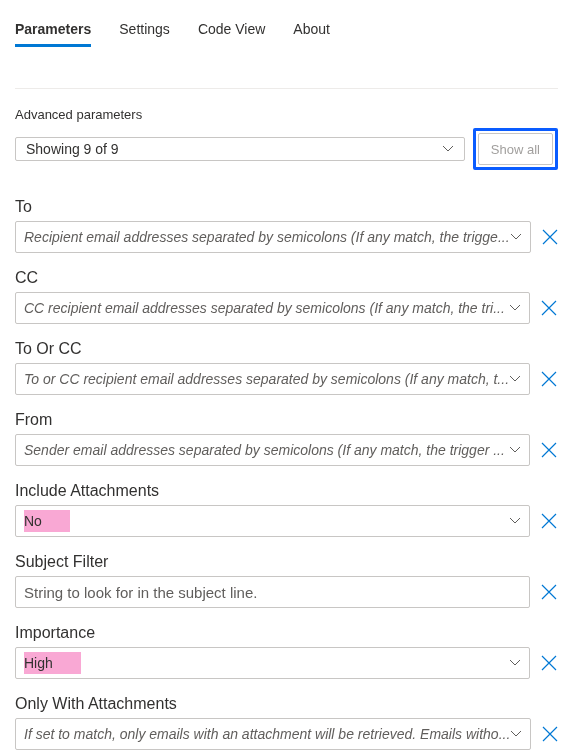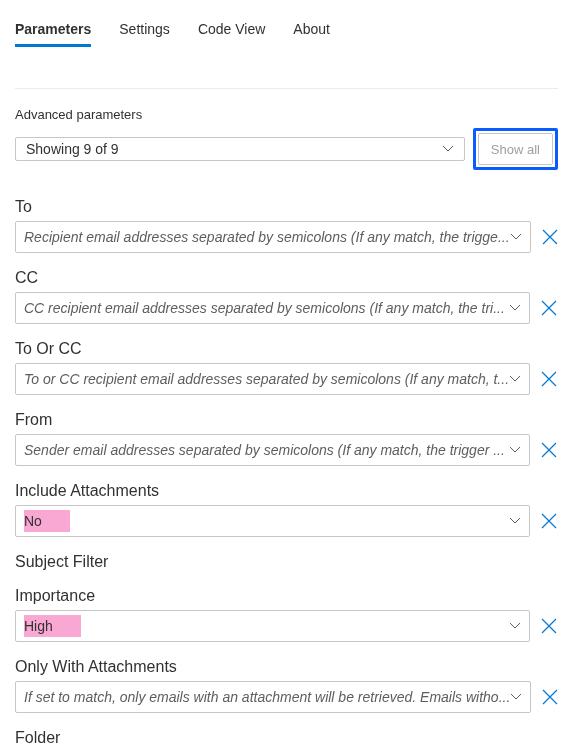--- a/index.html
+++ b/index.html
@@ -257,20 +257,28 @@
         </svg>
     </div>
     <svg class="close-x" viewBox="0 0 18 18">
         <use href="#xicon"></use>
       </svg>
   </div>
 </div>
 
 <div class="field-block">
   <div class="field-label">Subject Filter</div>
+  <div class="field-row">
+    <div class="field-input-wrap plain-input">
+      <span class="field-text">String to look for in the subject line.</span>
+    </div>
+    <svg class="close-x" viewBox="0 0 18 18">
+        <use href="#xicon"></use>
+      </svg>
+  </div>
 </div>
 
 <div class="field-block">
   <div class="field-label">Importance</div>
   <div class="field-row">
     <div class="field-input-wrap">
       <span class="field-value"><span class="hl-yellow">High</span></span>
       <span style="flex:1"></span>
       <svg class="chevron" viewBox="0 0 12 12">
           <use href="#chev"></use>

